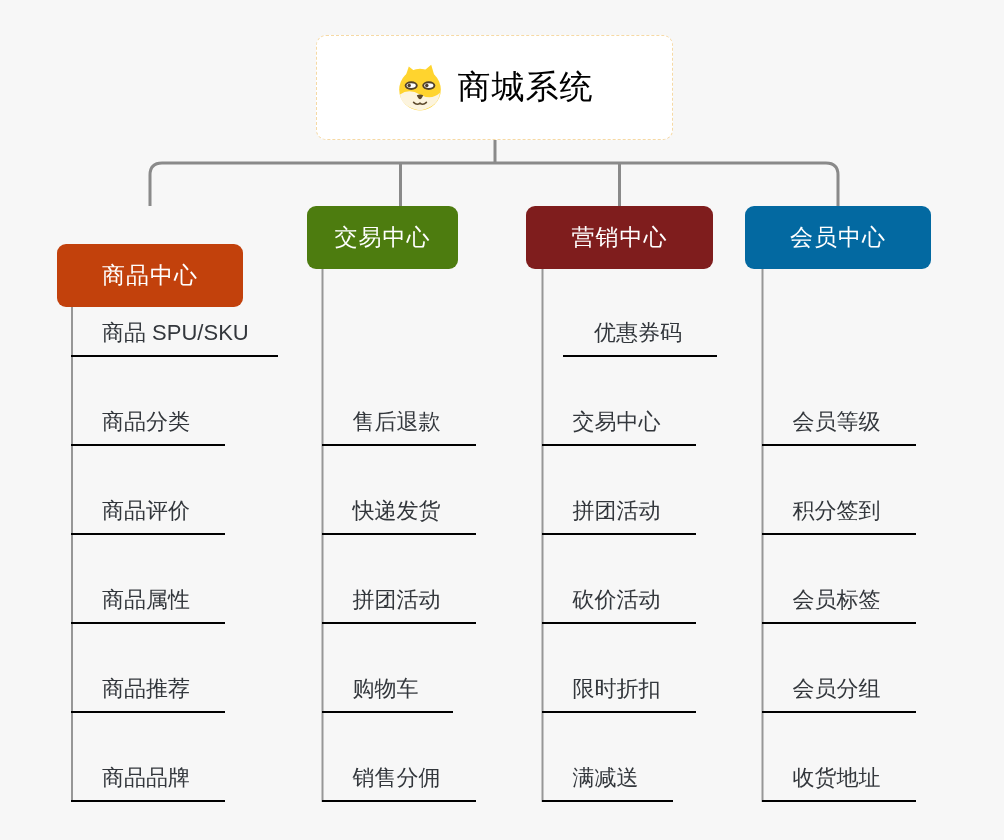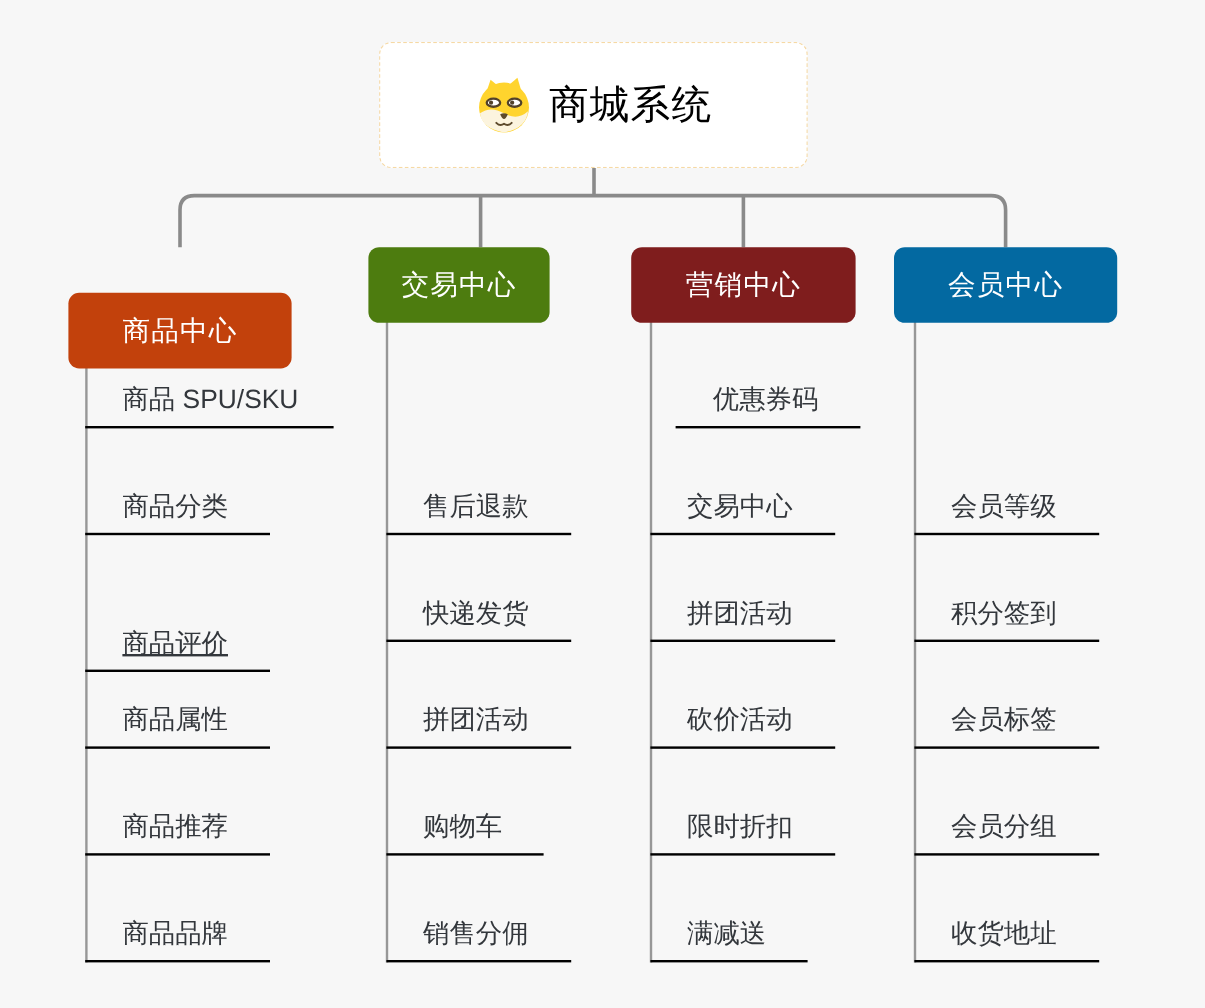--- a/index.html
+++ b/index.html
@@ -103,21 +103,21 @@
   <div class="branch-node" style="left: 745px; width: 186px; background: #0369a1;">
     <span>会员中心</span>
   </div>
 
   <div class="leaf" style="left:71px;top:315px;width:207px;">
       <span>商品 SPU/SKU</span>
     </div>
   <div class="leaf" style="left:71px;top:404px;width:154px;">
       <span>商品分类</span>
     </div>
-  <div class="leaf" style="left:71px;top:518px;width:154px;text-decoration:underline;">
+  <div class="leaf" style="left:71px;top:493px;width:154px;">
       <span>商品评价</span>
     </div>
   <div class="leaf" style="left:71px;top:582px;width:154px;">
       <span>商品属性</span>
     </div>
   <div class="leaf" style="left:71px;top:671px;width:154px;">
       <span>商品推荐</span>
     </div>
   <div class="leaf" style="left:71px;top:760px;width:154px;">
       <span>商品品牌</span>

